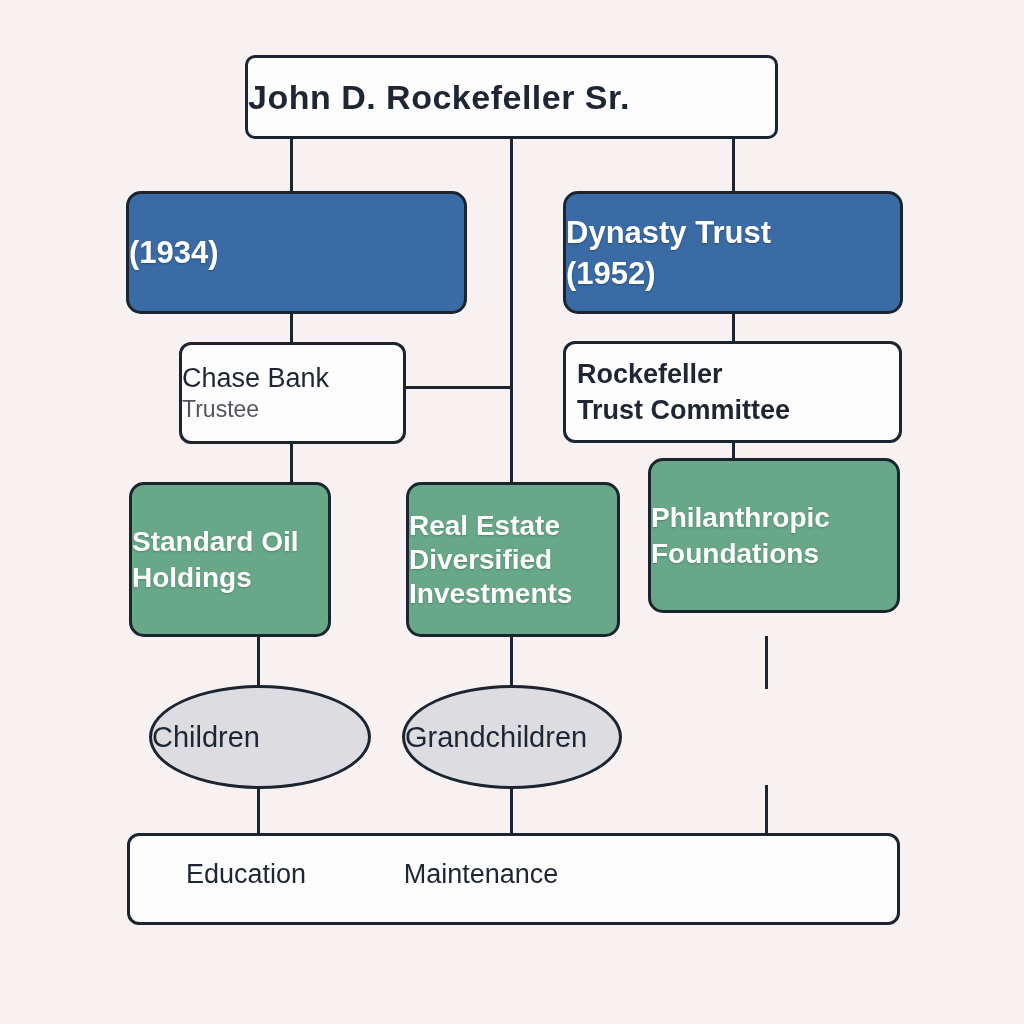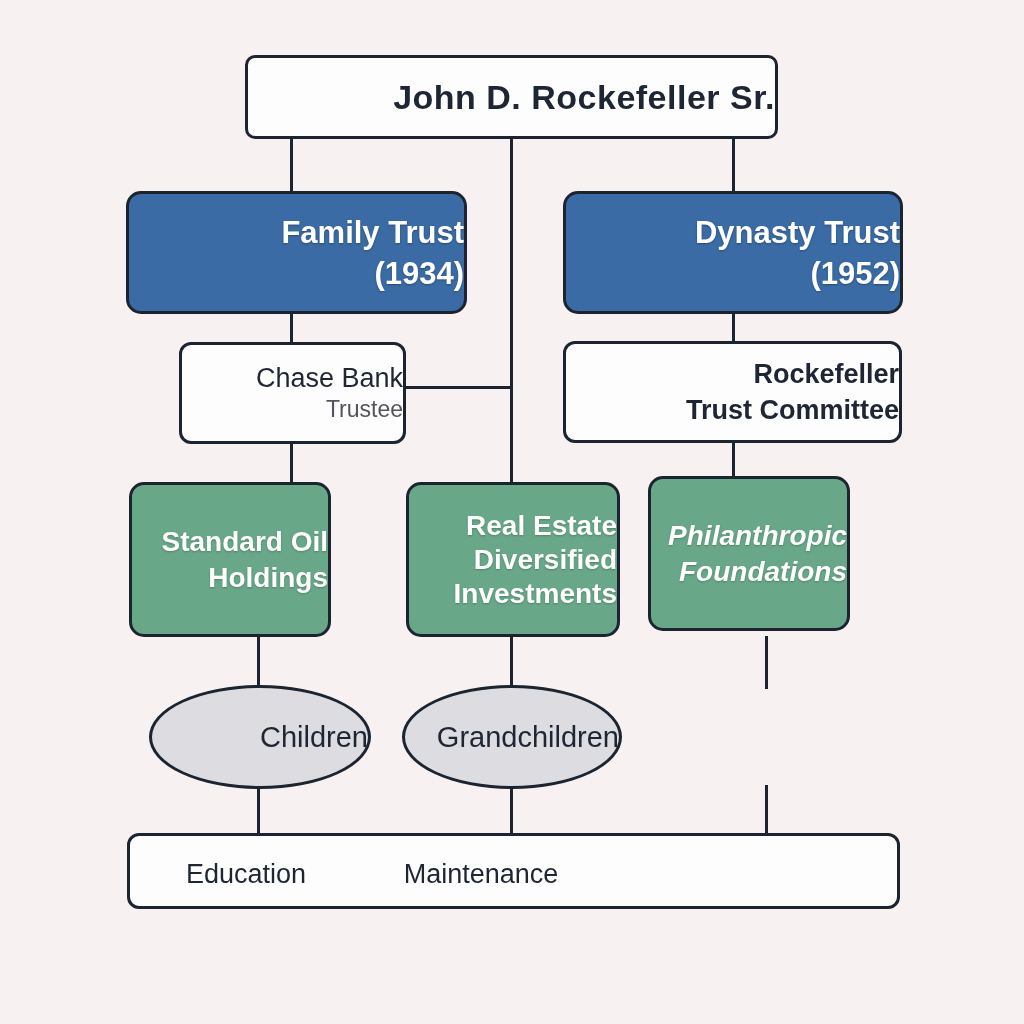--- a/index.html
+++ b/index.html
@@ -22,21 +22,21 @@
     overflow:hidden;
     color:var(--text-dark);
   }
   .canvas{position:absolute;inset:0;width:1024px;height:1024px;}
 
   .node{
     position:absolute;
     border:3px solid var(--outline-dark);
     display:flex;
     flex-direction:column;
-    align-items:flex-end;
+    align-items:flex-start;
     justify-content:center;
     text-align:center;
   }
   .white-box{
     background:var(--box-white);
     border-radius:12px;
   }
   .blue-box{
     background:var(--node-blue);
     border-radius:15px;
@@ -73,27 +73,27 @@
 
   .chase-bank{left:179px;top:342px;width:227px;height:102px;}
   .chase-bank .primary{font-size:27px;font-weight:400;line-height:32px;}
   .chase-bank .secondary{font-size:23px;font-weight:400;color:var(--text-muted);line-height:30px;}
 
   .trust-committee{left:563px;top:341px;width:339px;height:102px;
     font-size:27px;font-weight:600;line-height:36px;padding-left:11px;}
 
   .standard-oil{left:129px;top:482px;width:202px;height:155px;}
   .real-estate{left:406px;top:482px;width:214px;height:155px;line-height:34px;}
-  .philanthropic{left:648px;top:476px;width:202px;height:155px;font-style:italic;}
+  .philanthropic{left:648px;top:458px;width:252px;height:155px;}
 
   .children{left:149px;top:685px;width:222px;height:104px;}
   .grandchildren{left:402px;top:685px;width:220px;height:104px;}
   .great-grandchildren{left:656px;top:687px;width:224px;height:100px;font-size:23px;}
 
-  .distributions{left:127px;top:833px;width:773px;height:76px;display:block;}
+  .distributions{left:127px;top:833px;width:773px;height:92px;display:block;}
   .dist-item{
     position:absolute;
     top:20px;
     transform:translateX(-50%);
     font-size:27px;
     font-weight:500;
     line-height:36px;
     text-align:center;
     white-space:nowrap;
   }
@@ -125,21 +125,20 @@
   <div class="connector" style="left:765px;top:636px;width:3px;height:53px;"></div>
   <div class="connector" style="left:257px;top:787px;width:3px;height:48px;"></div>
   <div class="connector" style="left:510px;top:787px;width:3px;height:48px;"></div>
   <div class="connector" style="left:765px;top:785px;width:3px;height:50px;"></div>
 
   <div class="node white-box root-box">
     <span>John D. Rockefeller Sr.</span>
   </div>
 
   <div class="node blue-box family-trust">
-    <span>Family Trust</span>
     <span>(1934)</span>
   </div>
 
   <div class="node blue-box dynasty-trust">
     <span>Dynasty Trust</span>
     <span>(1952)</span>
   </div>
 
   <div class="node white-box chase-bank">
     <span class="primary">Chase Bank</span>

